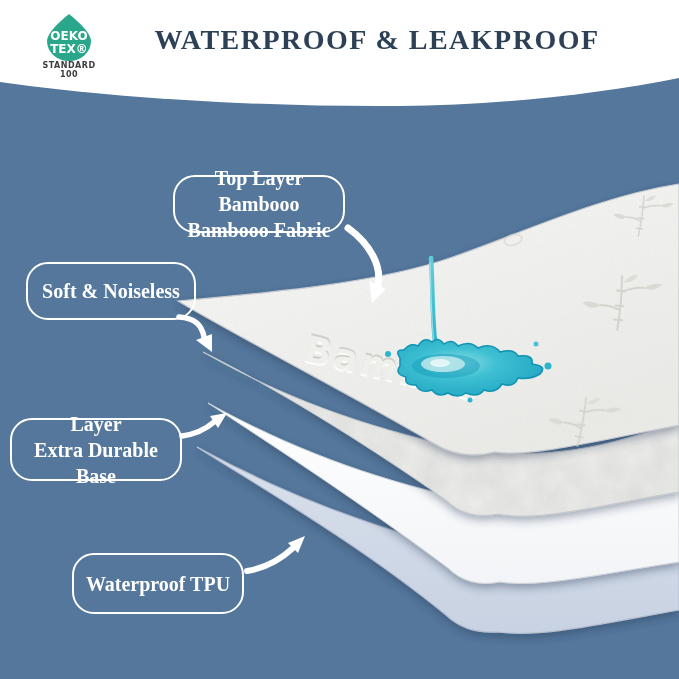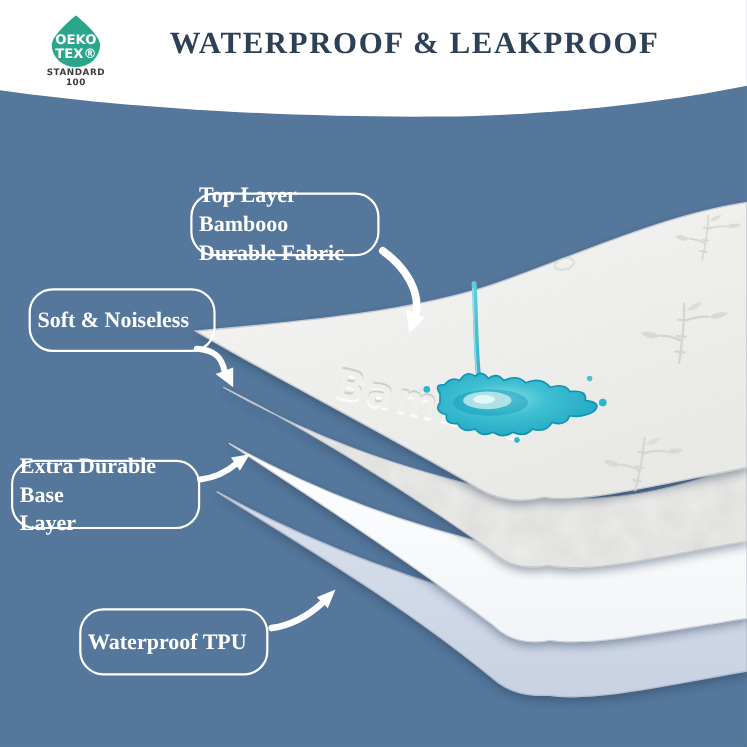--- a/index.html
+++ b/index.html
@@ -18,21 +18,21 @@
     font-size:28px;letter-spacing:1.5px;color:var(--title);
   }
   .logo{position:absolute;left:41px;top:13px;width:56px;height:66px;}
   .logo text{font-family:"DejaVu Sans",sans-serif;}
   .logo .oeko{font-size:12px;font-weight:700;fill:#ffffff;}
   .logo .std{font-size:8px;font-weight:700;fill:#3c3c3c;letter-spacing:0.5px;}
 
   .callout{
     position:absolute;border:2px solid var(--label);border-radius:22px;
     color:var(--label);font-family:"Liberation Serif",serif;font-weight:700;
-    font-size:20px;line-height:26px;text-align:left;
+    font-size:20px;line-height:26px;text-align:center;
     display:flex;flex-direction:column;justify-content:center;
     box-sizing:border-box;padding:2px 6px;
   }
   .callout span{display:block;}
   #co0{left:173px;top:175px;width:172px;height:58px;}
   #co1{left:26px;top:262px;width:170px;height:58px;}
   #co2{left:10px;top:418px;width:172px;height:63px;}
   #co3{left:72px;top:553px;width:172px;height:61px;}
 </style>
 </head>
@@ -178,26 +178,26 @@
     <text class="oeko" x="28" y="27" text-anchor="middle">OEKO</text>
     <text class="oeko" x="28" y="40" text-anchor="middle">TEX®</text>
     <text class="std" x="28" y="55" text-anchor="middle">STANDARD</text>
     <text class="std" x="28" y="64" text-anchor="middle">100</text>
   </svg>
 
   <div class="hdr-title">WATERPROOF &amp; LEAKPROOF</div>
 
   <div class="callout" id="co0">
     <span>Top Layer Bambooo</span>
-    <span>Durable Fabric</span>
+    <span>Bambooo Fabric</span>
   </div>
   <div class="callout" id="co1">
     <span>Soft &amp; Noiseless</span>
   </div>
   <div class="callout" id="co2">
+    <span>Layer</span>
     <span>Extra Durable Base</span>
-    <span>Layer</span>
   </div>
   <div class="callout" id="co3">
     <span>Waterproof TPU</span>
   </div>
 
 </div>
 
 </body></html>

